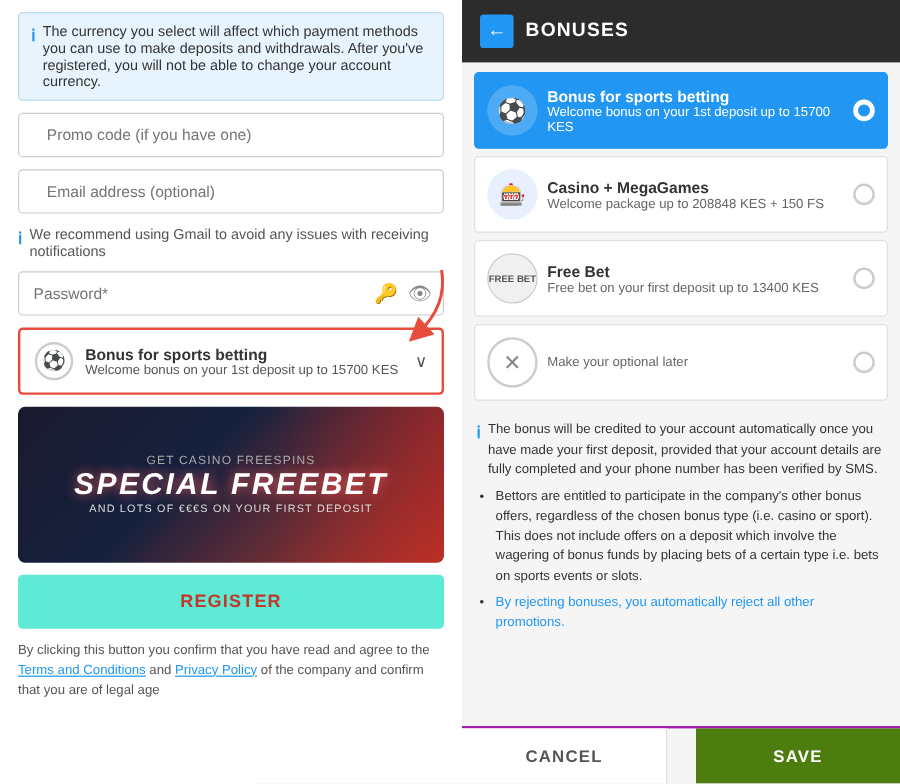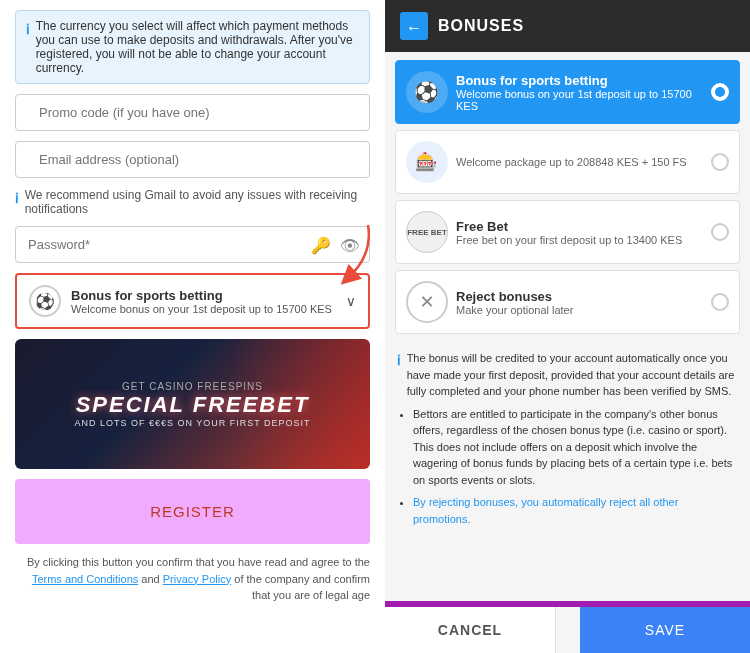--- a/index.html
+++ b/index.html
@@ -137,51 +137,51 @@
       overflow: hidden;
     }
     .promo-banner-text1 {
       color: #aaa;
       font-size: 10px;
       text-transform: uppercase;
       letter-spacing: 1px;
     }
     .promo-banner-text2 {
       color: #fff;
-      font-size: 22px;
+      font-size: 25px;
       font-weight: 900;
       text-transform: uppercase;
       font-style: italic;
       letter-spacing: 2px;
       text-shadow: 0 0 10px rgba(255,100,100,0.8);
     }
     .promo-banner-text3 {
       color: #ddd;
       font-size: 9px;
       text-transform: uppercase;
       letter-spacing: 1px;
     }
 
     .register-btn {
-      background: #f0abfc;
+      background: #5eead4;
       border: none;
       border-radius: 4px;
-      padding: 24px;
+      padding: 14px;
       font-size: 15px;
-      font-weight: normal;
+      font-weight: bold;
       color: #c0392b;
       letter-spacing: 1px;
       cursor: pointer;
       width: 100%;
     }
 
     .terms-text {
       font-size: 11px;
       color: #555;
-      text-align: right;
+      text-align: left;
       line-height: 1.5;
     }
     .terms-text a {
       color: #2196f3;
       text-decoration: underline;
     }
 
     
     .right-panel {
       width: 365px;
@@ -329,42 +329,42 @@
       margin-bottom: 6px;
       color: #333;
     }
     .info-section ul li span.blue {
       color: #2196f3;
     }
 
     .right-footer {
       margin-top: auto;
       display: flex;
-      border-top: 6px solid #a21caf;
+      border-top: 2px solid #a21caf;
       gap: 24px;
     }
     .cancel-btn {
       flex: 1;
       background: #fff;
       border: none;
       border-right: 1px solid #ddd;
       padding: 15px;
       font-size: 14px;
       font-weight: bold;
       color: #555;
       letter-spacing: 1px;
       cursor: pointer;
     }
     .save-btn {
       flex: 1;
-      background: #3b82f6;
+      background: #4d7c0f;
       border: none;
       padding: 15px;
       font-size: 14px;
-      font-weight: normal;
+      font-weight: bold;
       color: #fff;
       letter-spacing: 1px;
       cursor: pointer;
     }
   </style>
 </head>
 <body>
 
 <div class="left-panel">
 
@@ -444,38 +444,38 @@
       <div class="bonus-item-text">
         <div class="bonus-item-title">Bonus for sports betting</div>
         <div class="bonus-item-subtitle">Welcome bonus on your 1st deposit up to 15700 KES</div>
       </div>
       <div class="bonus-radio checked"></div>
     </div>
 
     <div class="bonus-item">
       <div class="bonus-item-icon" style="font-size:18px;">🎰</div>
       <div class="bonus-item-text">
+        <div class="bonus-item-title">Casino + MegaGames</div>
         <div class="bonus-item-subtitle">Welcome package up to 208848 KES + 150 FS</div>
       </div>
       <div class="bonus-radio"></div>
     </div>
 
     <div class="bonus-item">
       <div class="bonus-item-icon" style="font-size:8px;font-weight:bold;color:#555;background:#f0f0f0;border:1px solid #ccc;">FREE BET</div>
       <div class="bonus-item-text">
         <div class="bonus-item-title">Free Bet</div>
         <div class="bonus-item-subtitle">Free bet on your first deposit up to 13400 KES</div>
       </div>
       <div class="bonus-radio"></div>
     </div>
 
     <div class="bonus-item">
       <div class="reject-icon">✕</div>
       <div class="bonus-item-text">
-        <div class="bonus-item-title">Reject bonuses</div>
         <div class="bonus-item-subtitle">Make your optional later</div>
       </div>
       <div class="bonus-radio"></div>
     </div>
 
   </div>
 
   <div class="info-section">
     <div class="info-row">
       <span class="info-icon">ℹ</span>

